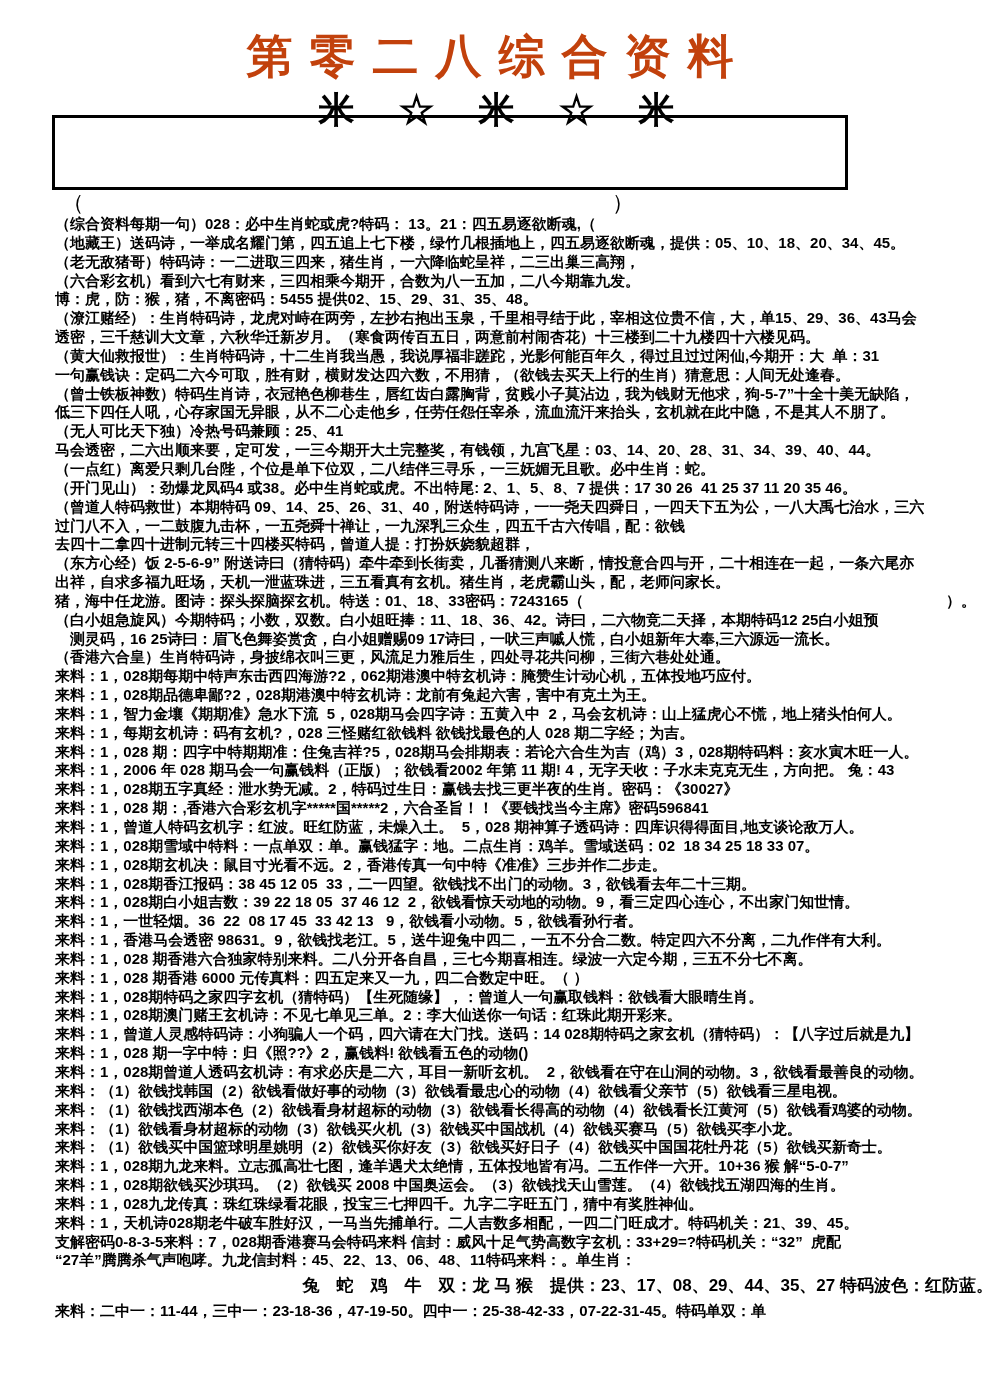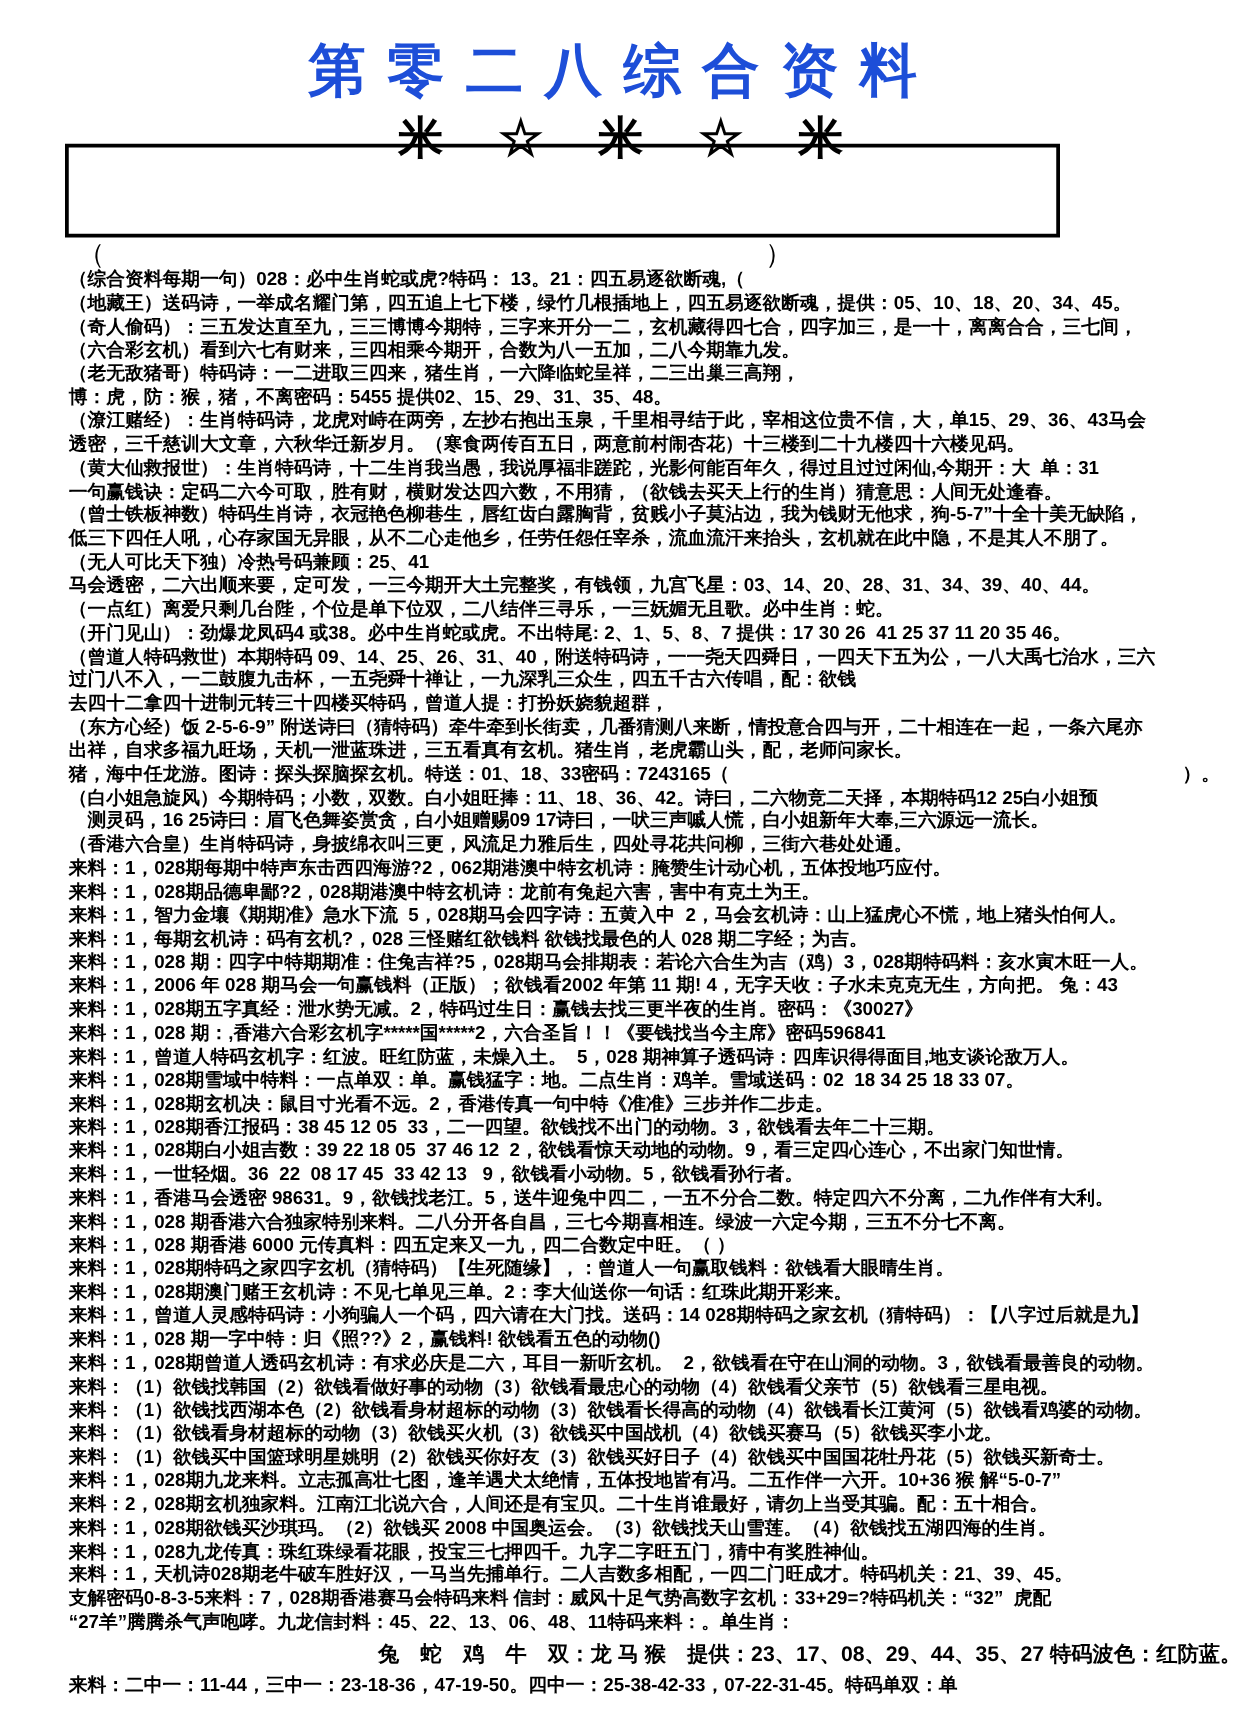--- a/index.html
+++ b/index.html
@@ -17,21 +17,21 @@
     overflow: hidden;
   }
   .title {
     margin-top: 26px;
     text-align: center;
     font-family: Liberation Serif, serif;
     font-size: 46px;
     font-weight: 700;
     letter-spacing: 17px;
     white-space: pre;
-    color: #1d4ed8;
+    color: #c2410c;
   }
   .stars {
     position: relative;
     z-index: 2;
     text-align: center;
     font-size: 36px;
     font-weight: 700;
     letter-spacing: 44px;
     line-height: 40px;
     margin-top: 2px;
@@ -97,23 +97,22 @@
 
   <div class="paren-row">
     <span>（</span>
     <span class="spacer"></span>
     <span>）</span>
   </div>
 
   <div class="doc">
       <div class="line">（综合资料每期一句）028：必中生肖蛇或虎?特码： 13。21：四五易逐欲断魂,（                                                                                                    ）</div>
       <div class="line">（地藏王）送码诗，一举成名耀门第，四五追上七下楼，绿竹几根插地上，四五易逐欲断魂，提供：05、10、18、20、34、45。</div>
-      <div class="line">（奇人偷码）：三五发达直至九，三三博博今期特，三字来开分一二，玄机藏得四七合，四字加三，是一十，离离合合，三七间，</div>
+      <div class="line">（老无敌猪哥）特码诗：一二进取三四来，猪生肖，一六降临蛇呈祥，二三出巢三高翔，</div>
       <div class="line">（六合彩玄机）看到六七有财来，三四相乘今期开，合数为八一五加，二八今期靠九发。</div>
-      <div class="line">（老无敌猪哥）特码诗：一二进取三四来，猪生肖，一六降临蛇呈祥，二三出巢三高翔，</div>
       <div class="line">博：虎，防：猴，猪，不离密码：5455 提供02、15、29、31、35、48。</div>
       <div class="line">（潦江赌经）：生肖特码诗，龙虎对峙在两旁，左抄右抱出玉泉，千里相寻结于此，宰相这位贵不信，大，单15、29、36、43马会</div>
       <div class="line">透密，三千慈训大文章，六秋华迁新岁月。（寒食两传百五日，两意前村闹杏花）十三楼到二十九楼四十六楼见码。</div>
       <div class="line">（黄大仙救报世）：生肖特码诗，十二生肖我当愚，我说厚福非蹉跎，光影何能百年久，得过且过过闲仙,今期开：大  单：31</div>
       <div class="line">一句赢钱诀：定码二六今可取，胜有财，横财发达四六数，不用猜，（欲钱去买天上行的生肖）猜意思：人间无处逢春。</div>
       <div class="line">（曾士铁板神数）特码生肖诗，衣冠艳色柳巷生，唇红齿白露胸背，贫贱小子莫沾边，我为钱财无他求，狗-5-7”十全十美无缺陷，</div>
       <div class="line">低三下四任人吼，心存家国无异眼，从不二心走他乡，任劳任怨任宰杀，流血流汗来抬头，玄机就在此中隐，不是其人不朋了。</div>
       <div class="line">（无人可比天下独）冷热号码兼顾：25、41</div>
       <div class="line">马会透密，二六出顺来要，定可发，一三今期开大土完整奖，有钱领，九宫飞星：03、14、20、28、31、34、39、40、44。</div>
       <div class="line">（一点红）离爱只剩几台陛，个位是单下位双，二八结伴三寻乐，一三妩媚无且歌。必中生肖：蛇。</div>
@@ -147,21 +146,20 @@
       <div class="line">来料：1，028期特码之家四字玄机（猜特码）【生死随缘】，：曾道人一句赢取钱料：欲钱看大眼晴生肖。</div>
       <div class="line">来料：1，028期澳门赌王玄机诗：不见七单见三单。2：李大仙送你一句话：红珠此期开彩来。</div>
       <div class="line">来料：1，曾道人灵感特码诗：小狗骗人一个码，四六请在大门找。送码：14 028期特码之家玄机（猜特码）：【八字过后就是九】</div>
       <div class="line">来料：1，028 期一字中特：归《照??》2，赢钱料! 欲钱看五色的动物()</div>
       <div class="line">来料：1，028期曾道人透码玄机诗：有求必庆是二六，耳目一新听玄机。  2，欲钱看在守在山洞的动物。3，欲钱看最善良的动物。</div>
       <div class="line">来料：（1）欲钱找韩国（2）欲钱看做好事的动物（3）欲钱看最忠心的动物（4）欲钱看父亲节（5）欲钱看三星电视。</div>
       <div class="line">来料：（1）欲钱找西湖本色（2）欲钱看身材超标的动物（3）欲钱看长得高的动物（4）欲钱看长江黄河（5）欲钱看鸡婆的动物。</div>
       <div class="line">来料：（1）欲钱看身材超标的动物（3）欲钱买火机（3）欲钱买中国战机（4）欲钱买赛马（5）欲钱买李小龙。</div>
       <div class="line">来料：（1）欲钱买中国篮球明星姚明（2）欲钱买你好友（3）欲钱买好日子（4）欲钱买中国国花牡丹花（5）欲钱买新奇士。</div>
       <div class="line">来料：1，028期九龙来料。立志孤高壮七图，逢羊遇犬太绝情，五体投地皆有冯。二五作伴一六开。10+36 猴 解“5-0-7”</div>
-      <div class="line">来料：2，028期玄机独家料。江南江北说六合，人间还是有宝贝。二十生肖谁最好，请勿上当受其骗。配：五十相合。</div>
       <div class="line">来料：1，028期欲钱买沙琪玛。（2）欲钱买 2008 中国奥运会。（3）欲钱找天山雪莲。（4）欲钱找五湖四海的生肖。</div>
       <div class="line">来料：1，028九龙传真：珠红珠绿看花眼，投宝三七押四千。九字二字旺五门，猜中有奖胜神仙。</div>
       <div class="line">来料：1，天机诗028期老牛破车胜好汉，一马当先捕单行。二人吉数多相配，一四二门旺成才。特码机关：21、39、45。</div>
       <div class="line">支解密码0-8-3-5来料：7，028期香港赛马会特码来料 信封：威风十足气势高数字玄机：33+29=?特码机关：“32”  虎配</div>
       <div class="line">“27羊”腾腾杀气声咆哮。九龙信封料：45、22、13、06、48、11特码来料：。单生肖：</div>
       <div class="line em">兔　蛇　鸡　牛　双：龙 马 猴　提供：23、17、08、29、44、35、27 特码波色：红防蓝。</div>
       <div class="line last">来料：二中一：11-44，三中一：23-18-36，47-19-50。四中一：25-38-42-33，07-22-31-45。特码单双：单</div>
     </div>
 
 </div>

